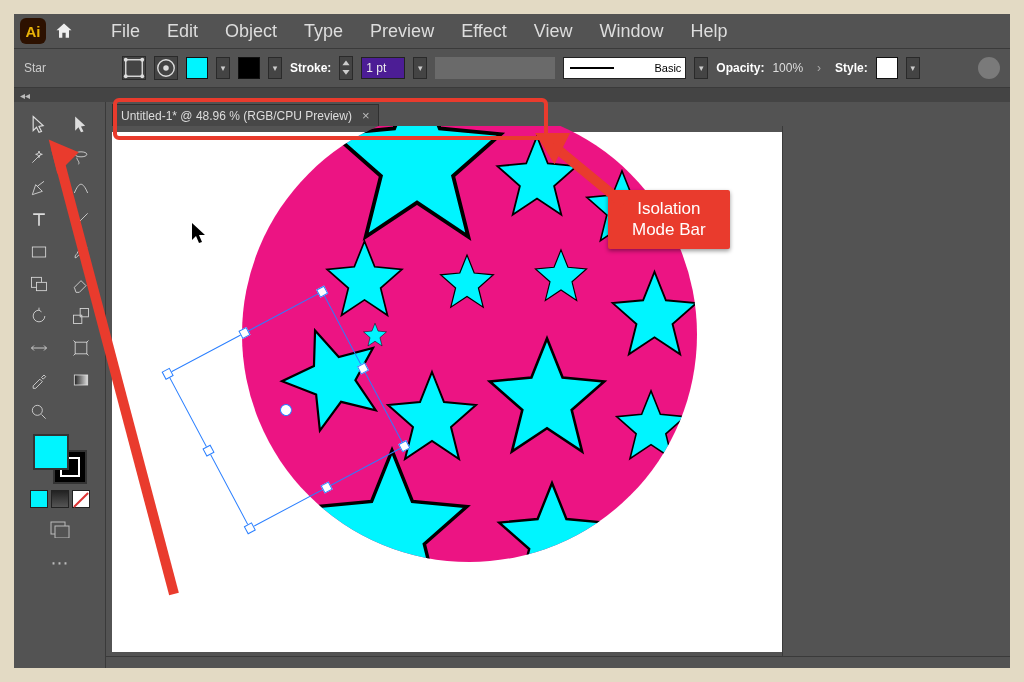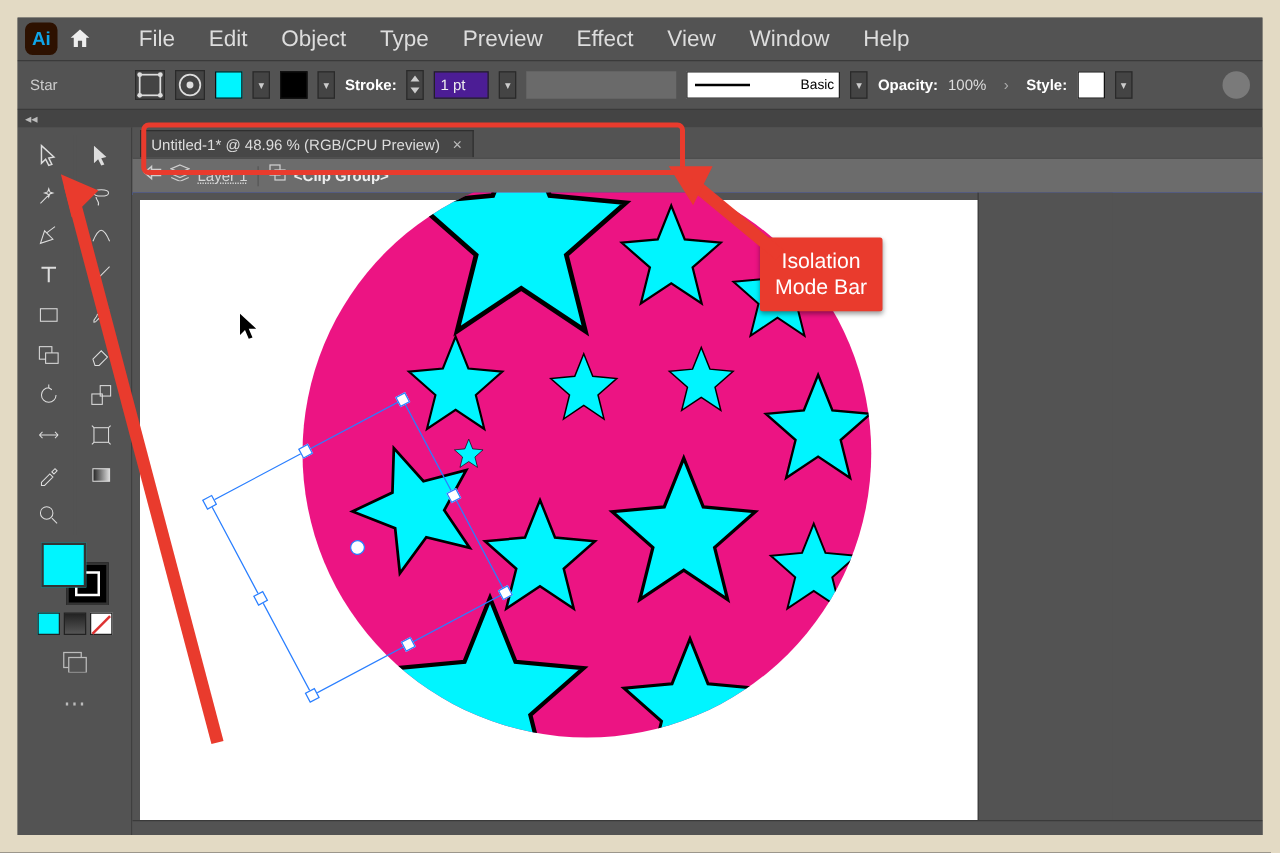--- a/index.html
+++ b/index.html
@@ -29,36 +29,36 @@
     height: 34px;
     padding: 0 6px;
     gap: 3px;
   }
   .ai-logo {
     width: 26px; height: 26px;
     background: #2d1100;
     border-radius: 6px;
     display:flex; align-items:center; justify-content:center;
   }
-  .ai-logo span { color:#0ea5e9; font-weight:bold; font-size:15px; }
+  .ai-logo span { color:#eab308; font-weight:bold; font-size:15px; }
   .home-icon { width:30px; display:flex; align-items:center; justify-content:center; color:#ddd; }
   .menu-item {
     color:#ddd; font-size:18px; padding: 4px 12px; cursor:default;
   }
   
   .options-bar {
     display:flex; align-items:center;
     background:#535353;
     border-top:1px solid #3a3a3a;
     border-bottom:1px solid #3a3a3a;
     height: 40px;
     padding: 0 10px;
     gap: 8px;
   }
-  .tool-label { color:#ccc; font-size:12px; margin-right:6px; }
+  .tool-label { color:#ccc; font-size:12px; margin-right:20px; }
   .ob-btn {
     width:24px; height:24px; border:1px solid #2a2a2a;
     background:#444; display:flex; align-items:center; justify-content:center;
     color:#ddd; font-size:13px;
   }
   .swatch { width:22px; height:22px; border:1px solid #111; }
   .swatch.cyan { background:#00f5ff; }
   .swatch.white { background:#fff; }
   .swatch.black { background:#000; }
   .drop { width:14px; height:22px; background:#444; color:#ccc; font-size:9px; display:flex;align-items:center;justify-content:center;border:1px solid #2a2a2a; }
@@ -181,21 +181,21 @@
   .handle.tm{top:-5px;left:50%;margin-left:-5px;}
   .handle.bm{bottom:-5px;left:50%;margin-left:-5px;}
   .handle.ml{top:50%;left:-5px;margin-top:-5px;}
   .handle.mr{top:50%;right:-5px;margin-top:-5px;}
   .sel-center{position:absolute;top:50%;left:50%;width:12px;height:12px;margin:-6px 0 0 -6px;border:1px solid #2a7fff;border-radius:50%;background:#fff;}
   
   .right-gutter { width:108px; background:#535353; border-left:1px solid #3a3a3a; }
   .bottom-bar { height:12px; background:#535353; border-top:1px solid #3a3a3a; position:absolute; left:92px; right:0; bottom:0; }
   
   .callout {
-    position:absolute; background:#e93b2d; color:#fff; font-size:17px; padding:8px 12px;
+    position:absolute; background:#e93b2d; color:#fff; font-size:17px; padding:8px 24px;
     box-shadow:0 2px 4px rgba(0,0,0,.4); border-radius:2px; line-height:1.25;
   }
   .callout-sel { left:79px; top:576px; }
   .callout-iso { left:594px; top:176px; text-align:center; }
   
   .arrow {
     position:absolute; pointer-events:none;
   }
   .arrow svg line, .arrow svg path { stroke:#e93b2d; stroke-width:10; fill:#e93b2d; }
 </style>
@@ -424,41 +424,20 @@
     </div>
 
     <div class="main">
       <div class="tab-bar">
         <div class="doc-tab">
           <span>Untitled-1* @ 48.96 % (RGB/CPU Preview)</span>
           <span class="x">×</span>
         </div>
       </div>
 
-      <div class="iso-bar-wrap">
-        <span class="iso-back">
-          <svg viewBox="0 0 20 16">
-              <path d="M9 2L2 8l7 6V11h9V5H9V2z" fill="none" stroke="#cfcfcf" stroke-width="1.5"></path>
-            </svg>
-        </span>
-        <span class="iso-tiny-icon">
-          <svg width="16" height="14" viewBox="0 0 16 14">
-              <path d="M8 1l7 3-7 3-7-3zM1 8l7 3 7-3M1 11l7 3 7-3" fill="none" stroke="#cfcfcf"></path>
-            </svg>
-        </span>
-        <span class="iso-lay">Layer 1</span>
-        <span class="iso-sep"></span>
-        <span class="iso-tiny-icon">
-          <svg width="14" height="14" viewBox="0 0 14 14">
-              <rect x="1" y="1" width="8" height="8" fill="none" stroke="#cfcfcf"></rect>
-              <rect x="5" y="5" width="8" height="8" fill="none" stroke="#cfcfcf"></rect>
-            </svg>
-        </span>
-        <span class="iso-clip">&lt;Clip Group&gt;</span>
-      </div>
 
       <div class="canvas-scroll">
         <div class="artboard">
 
           <div class="circle-clip">
 
             <svg class="star" style="left:80px;top:-45px;width:190px;height:190px" viewBox="0 0 100 100">
                 <path d="M50 5l12 30 32 3-25 22 8 32-27-18-27 18 8-32L6 38l32-3z"></path>
               </svg>
             <svg class="star" style="left:250px;top:25px;width:90px;height:90px" viewBox="0 0 100 100">

